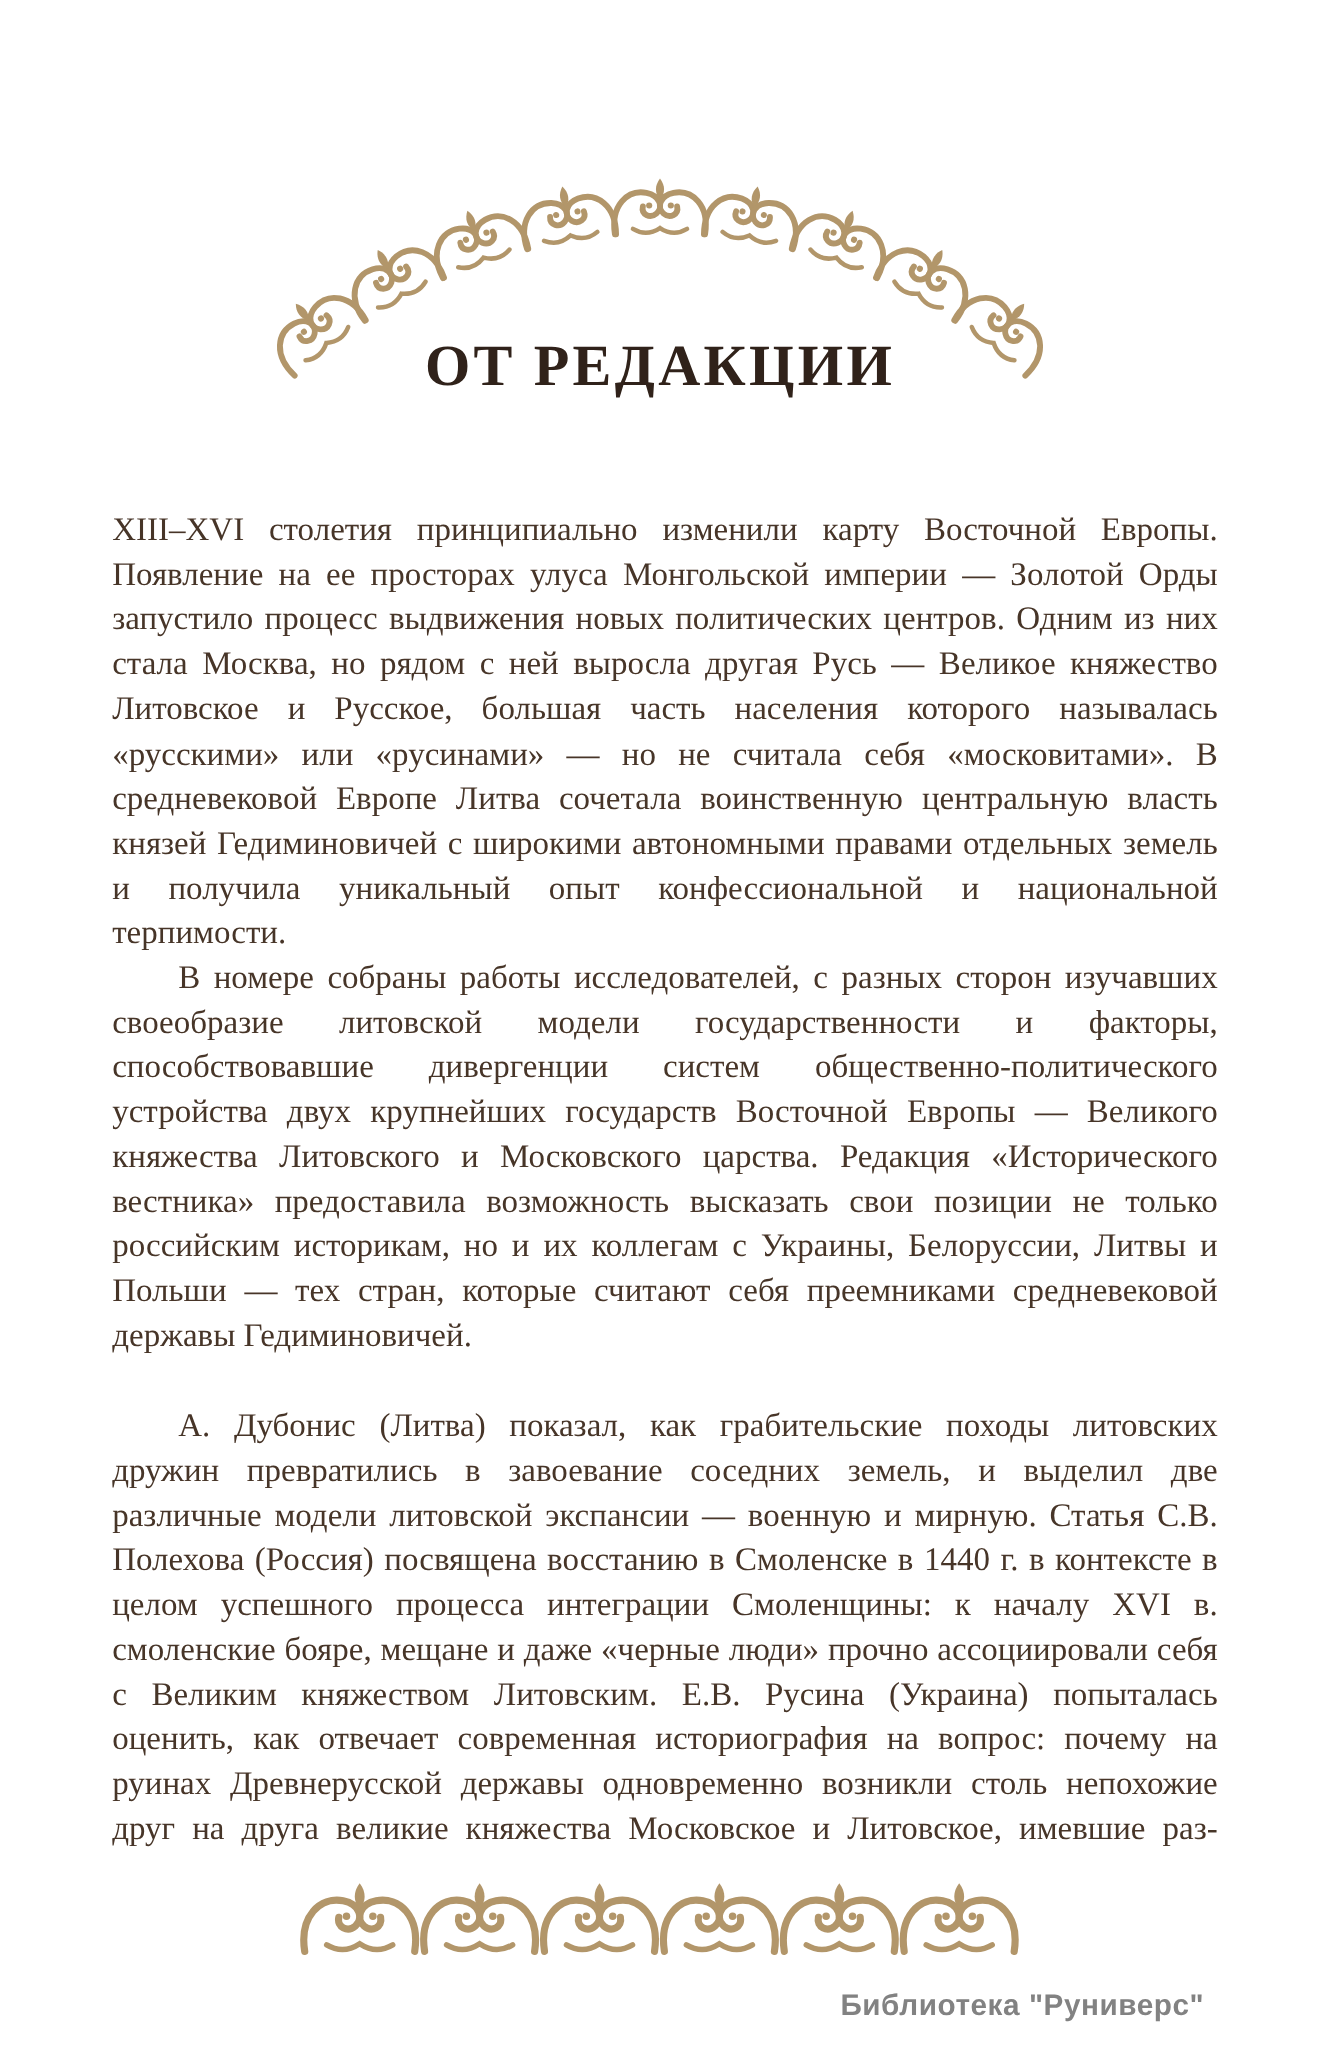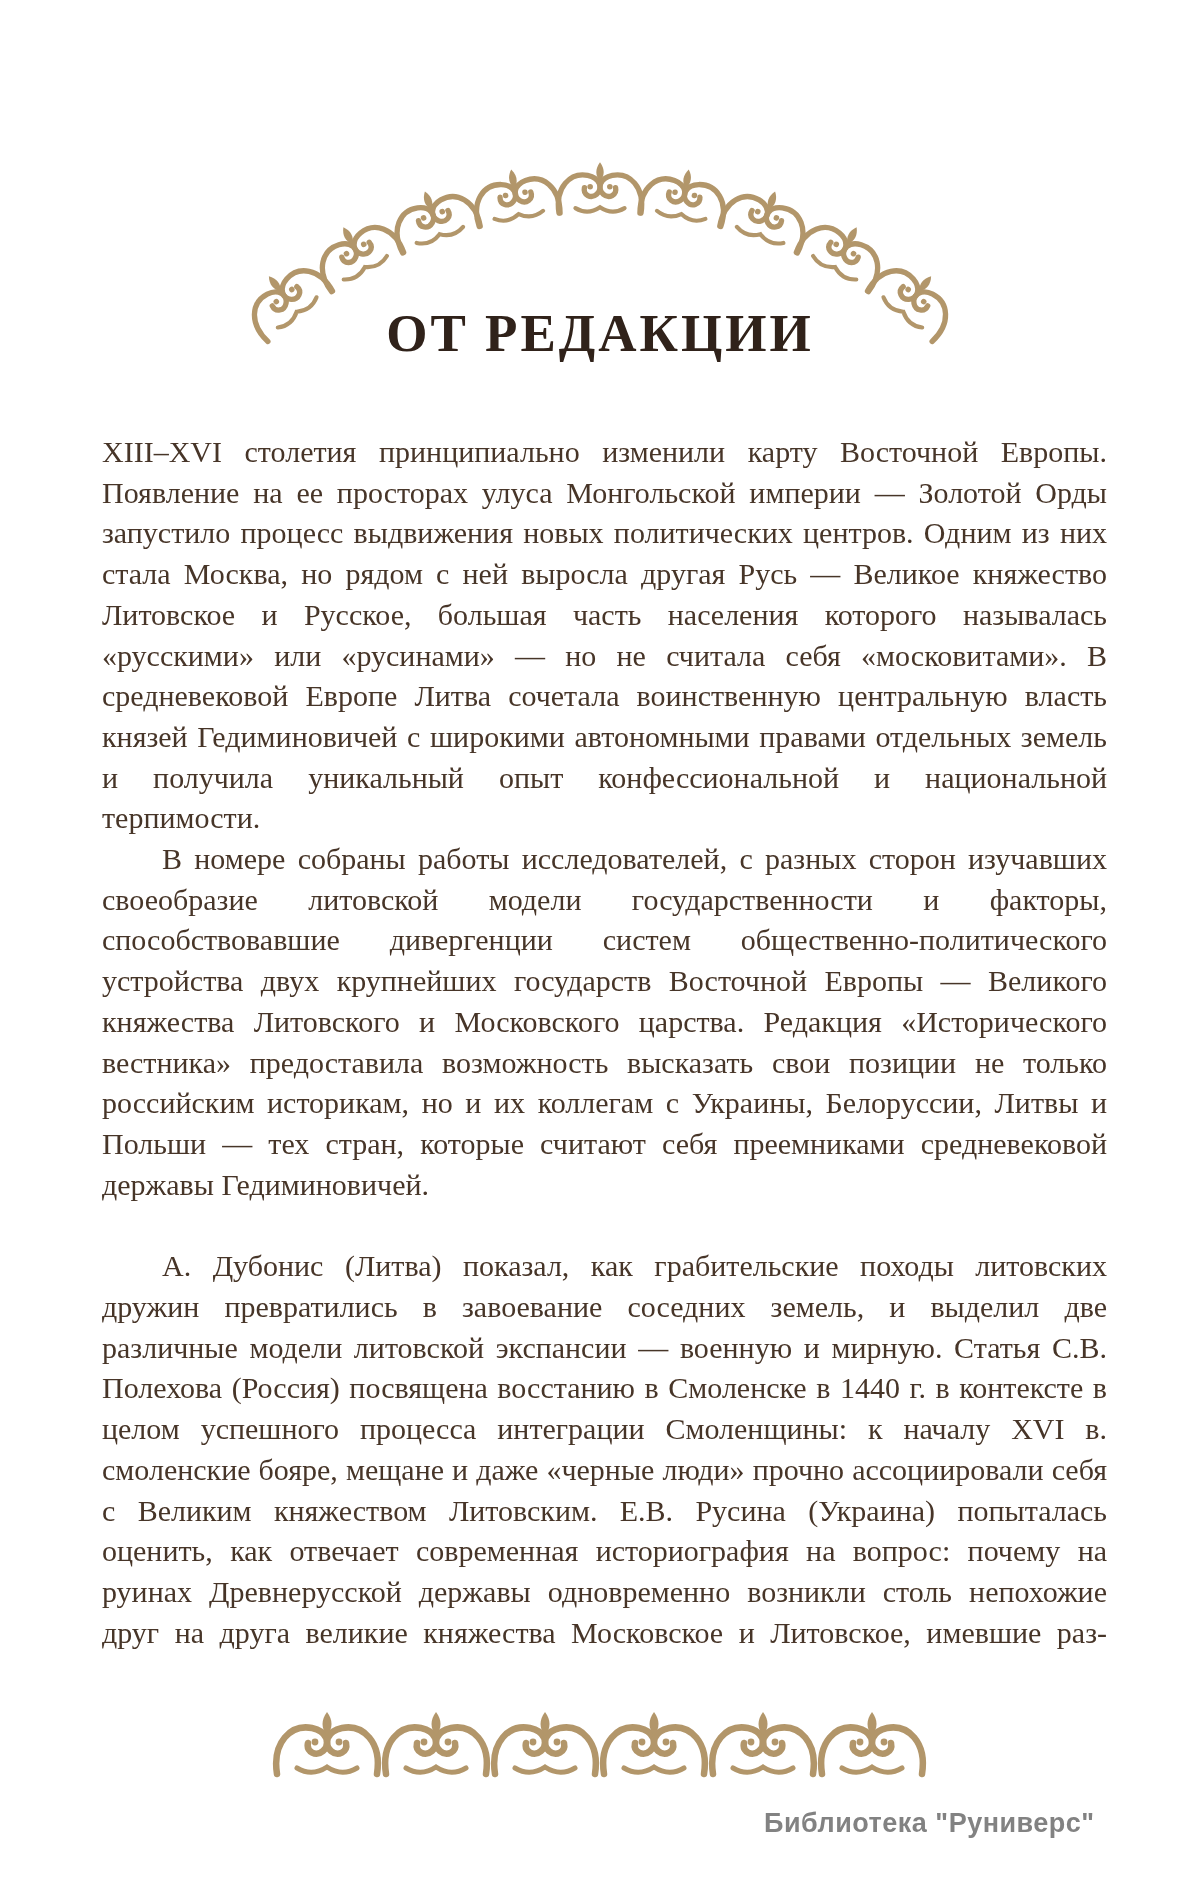--- a/index.html
+++ b/index.html
@@ -40,21 +40,21 @@
     font-weight: 700;
     font-size: 53px;
     line-height: 60px;
     letter-spacing: 3px;
     color: var(--title-text, #30221a);
   }
 
   
   .body-text {
     position: absolute;
-    left: 102px; top: 432px;
+    left: 102px; top: 462px;
     width: 1005px;
     color: var(--body-text, #473528);
     font-size: 30px;
     line-height: 40.7px;
     text-align: justify;
   }
   .body-text p { margin: 0; text-indent: 60px; }
   .body-text p.no-indent { text-indent: 0; }
   .body-text p.p-last { text-align-last: justify; margin-top: 41px; }
 

